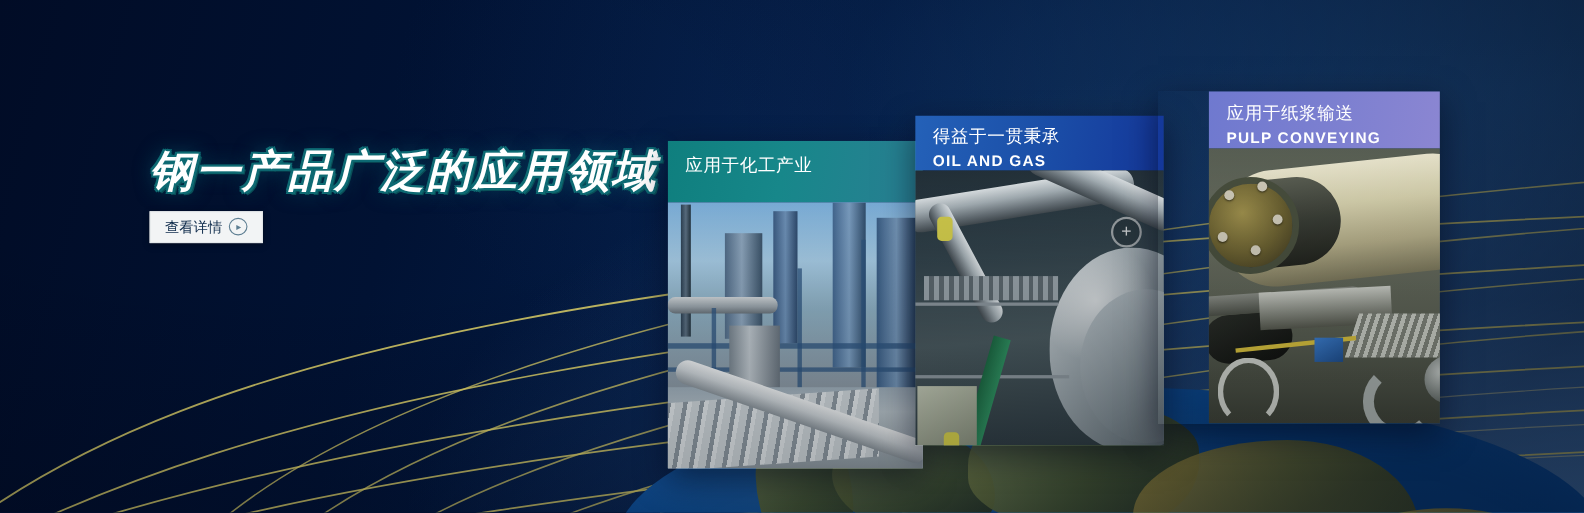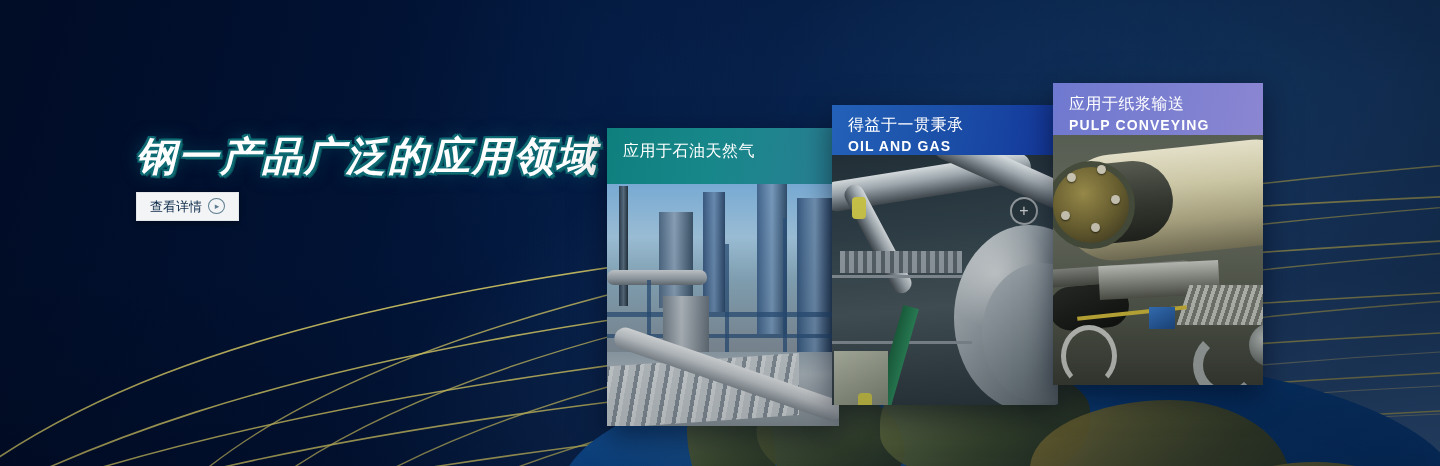--- a/index.html
+++ b/index.html
@@ -86,21 +86,21 @@
   .card-photo{position:relative;width:100%;overflow:hidden;}
 
   #card-chem{left:607px;top:128px;width:232px;height:298px;}
   #card-chem .card-head{background:linear-gradient(100deg,#0f7f7e 0%,#17878a 45%,#2a7f93 100%);height:56px;box-sizing:border-box;}
   #card-chem .card-photo{height:242px;}
 
   #card-oil{left:832px;top:105px;width:226px;height:300px;}
   #card-oil .card-head{background:linear-gradient(100deg,#2461b8 0%,#1b4fa8 50%,#14379a 100%);height:50px;box-sizing:border-box;padding-top:9px;}
   #card-oil .card-photo{height:250px;}
 
-  #card-pulp{left:1053px;top:83px;width:210px;height:302px;}
+  #card-pulp{left:1053px;top:83px;width:210px;height:302px;padding-left:46px;}
   #card-pulp .card-head{background:linear-gradient(100deg,#6f79cf 0%,#7b7fd0 50%,#8b86d2 100%);height:52px;box-sizing:border-box;padding-top:10px;}
   #card-pulp .card-photo{height:250px;}
 
   
   .ph-chem{background:linear-gradient(180deg,#7fb4e0 0%,#a9cfe9 22%,#8fb2c6 40%,#8d9aa6 70%,#aab4bd 100%);}
   .ph-chem .stack{position:absolute;left:12px;top:2px;width:9px;height:120px;background:linear-gradient(90deg,#2e4356,#5c7184 50%,#22333f);}
   .ph-chem .tower{position:absolute;background:linear-gradient(90deg,#536f8c,#91aac2 45%,#3d566d);}
   .ph-chem .t1{left:52px;top:28px;width:34px;height:96px;}
   .ph-chem .t2{left:96px;top:8px;width:22px;height:120px;background:linear-gradient(90deg,#3d5e86,#6f93ba 50%,#2f4c70);}
   .ph-chem .t3{left:150px;top:0px;width:30px;height:150px;background:linear-gradient(90deg,#456a94,#7ea2c6 50%,#32506f);}
@@ -229,21 +229,21 @@
   <div class="copy">
     <h1 class="headline">钢一产品广泛的应用领域</h1>
     <div class="cta">
       <span>查看详情</span>
       <span class="cta-arrow">▸</span>
     </div>
   </div>
 
   <div class="card" id="card-chem">
     <div class="card-head">
-      <div class="cn">应用于石油天然气</div>
+      <div class="cn">应用于化工产业</div>
     </div>
     <div class="card-photo ph-chem">
       <div class="stack"></div>
       <div class="tower t1"></div>
       <div class="tower t2"></div>
       <div class="tower t3"></div>
       <div class="tower t4"></div>
       <div class="hpipe"></div>
       <div class="frame f1"></div>
       <div class="frame f2"></div>

